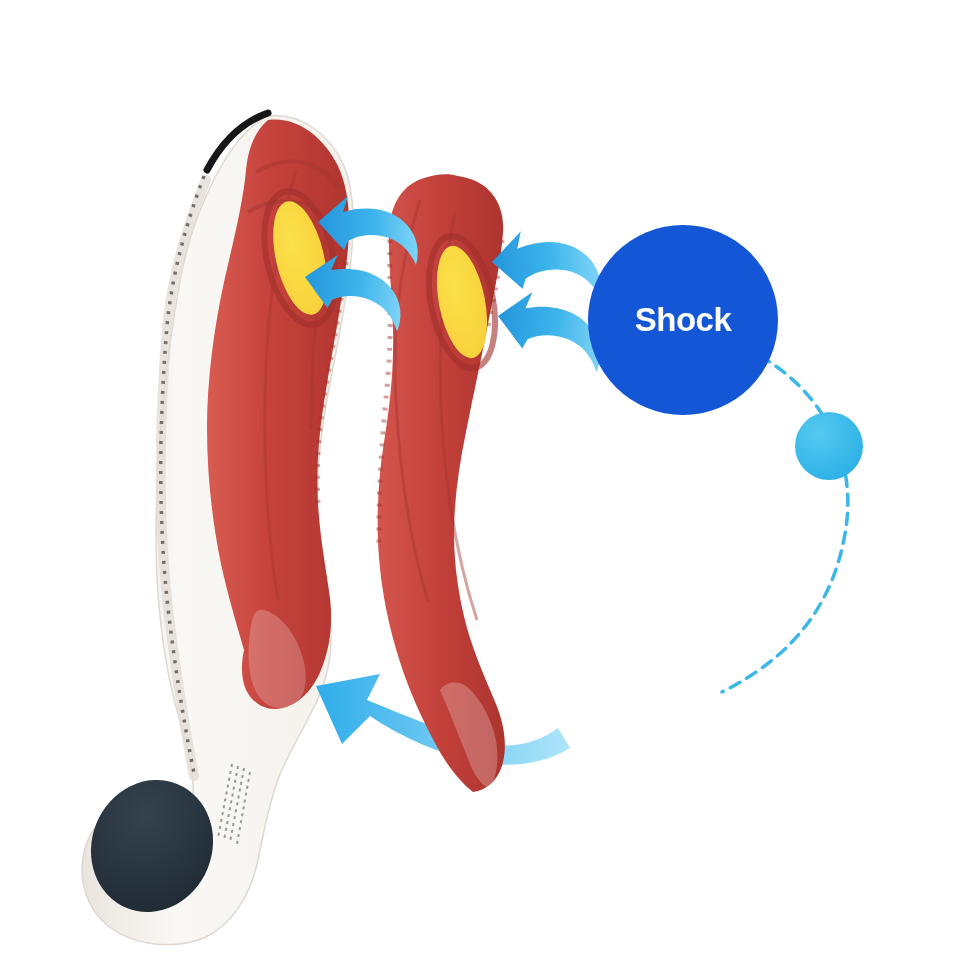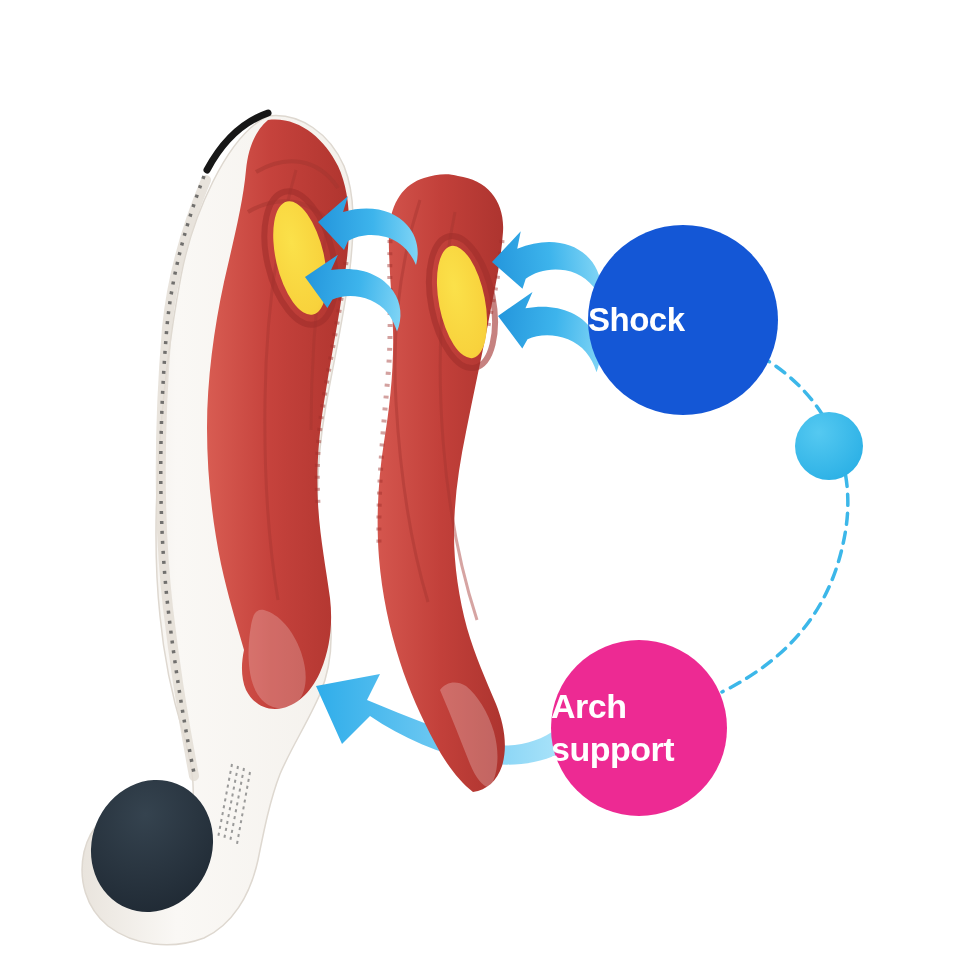--- a/index.html
+++ b/index.html
@@ -3,21 +3,21 @@
 <meta charset="utf-8">
 <style>
   html,body{margin:0;padding:0;background:#ffffff;}
   .stage{
     position:relative;width:960px;height:960px;overflow:hidden;background:#ffffff;
     font-family:"Liberation Sans",sans-serif;
   }
   .scene-svg{position:absolute;left:0;top:0;width:960px;height:960px;}
   .callout{
     position:absolute;border-radius:50%;display:flex;flex-direction:column;
-    align-items:flex-start;justify-content:center;text-align:center;color:#ffffff;
+    align-items:center;justify-content:center;text-align:center;color:#ffffff;
     font-weight:bold;letter-spacing:-0.5px;
   }
   .callout-shock{
     left:588px;top:225px;width:190px;height:190px;
     background:#1457d6;font-size:33px;line-height:42px;
   }
   .callout-arch{
     left:551px;top:640px;width:176px;height:176px;
     background:#ed2a93;font-size:34px;line-height:43px;
   }
@@ -173,18 +173,14 @@
       <path transform="translate(305,277) rotate(7)" d="M 0 0 L 30 -26 L 25 -10 C 52 -18 76 -12 89 3 C 99 14 102 29 98 43 C 92 29 82 19 68 15 C 54 11 40 13 30 19 L 26 28 Z"></path>
       <path transform="translate(492,262) rotate(-6) scale(1.06)" d="M 0 0 L 30 -26 L 25 -10 C 52 -18 76 -12 89 3 C 99 14 102 29 98 43 C 92 29 82 19 68 15 C 54 11 40 13 30 19 L 26 28 Z"></path>
       <path transform="translate(498,316) rotate(6) scale(1.06)" d="M 0 0 L 30 -26 L 25 -10 C 52 -18 76 -12 89 3 C 99 14 102 29 98 43 C 92 29 82 19 68 15 C 54 11 40 13 30 19 L 26 28 Z"></path>
     </g>
   </svg>
 
   <div class="callout callout-shock">
     <span>Shock</span>
   </div>
 
-  <div class="callout callout-arch">
-    <span>Arch</span>
-    <span>support</span>
-  </div>
 
 </div>
 
 </body></html>

